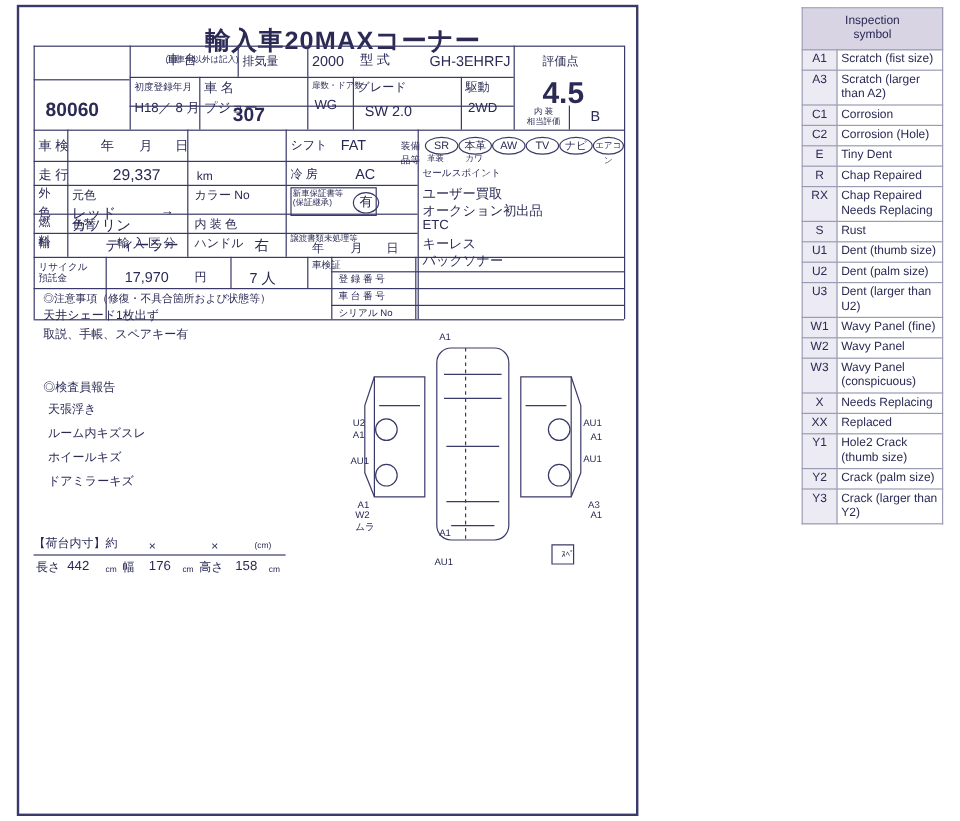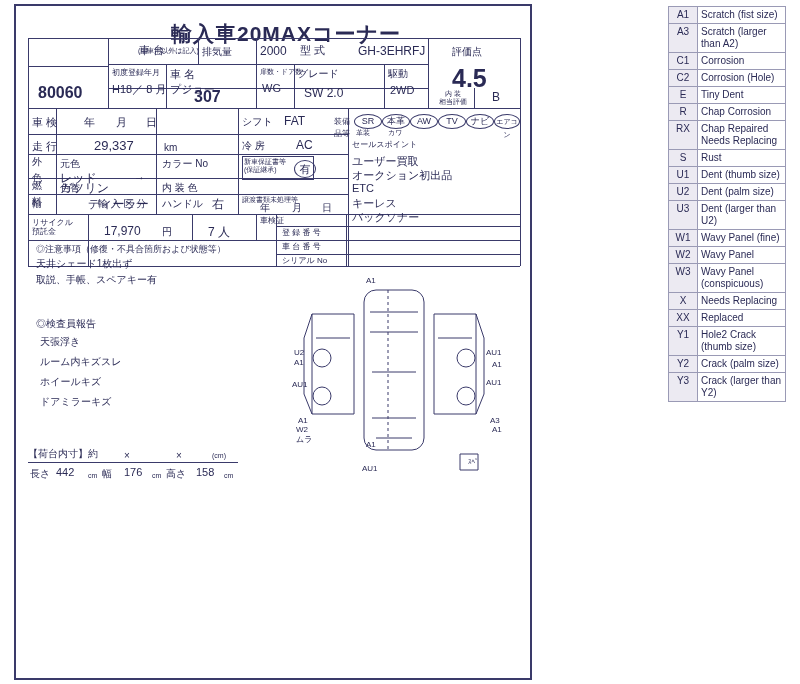--- a/index.html
+++ b/index.html
@@ -269,20 +269,26 @@
     <div class="dm" style="left:198px;top:148px;">A3</div>
     <div class="dm" style="left:200px;top:157px;">A1</div>
     <div class="dm" style="left:74px;top:172px;">A1</div>
     <div class="dm" style="left:70px;top:196px;">AU1</div>
     <div class="dm" style="left:176px;top:190px;font-size:7px;">ｽﾍﾟ</div>
   </div>
 </div>
 
 <table class="legend">
   <tbody>
+      <tr class="hdr">
+    <td colspan="2">
+      <span>Inspection</span><br>
+      <span>symbol</span>
+    </td>
+  </tr>
   <tr>
         <td class="key">A1</td>
         <td>Scratch (fist size)</td>
       </tr>
   <tr>
         <td class="key">A3</td>
         <td>Scratch (larger than A2)</td>
       </tr>
   <tr>
         <td class="key">C1</td>
@@ -291,21 +297,21 @@
   <tr>
         <td class="key">C2</td>
         <td>Corrosion (Hole)</td>
       </tr>
   <tr>
         <td class="key">E</td>
         <td>Tiny Dent</td>
       </tr>
   <tr>
         <td class="key">R</td>
-        <td>Chap Corrosion</td>
+        <td>Chap Repaired</td>
       </tr>
   <tr>
         <td class="key">RX</td>
         <td>Chap Repaired Needs Replacing</td>
       </tr>
   <tr>
         <td class="key">S</td>
         <td>Rust</td>
       </tr>
   <tr>

